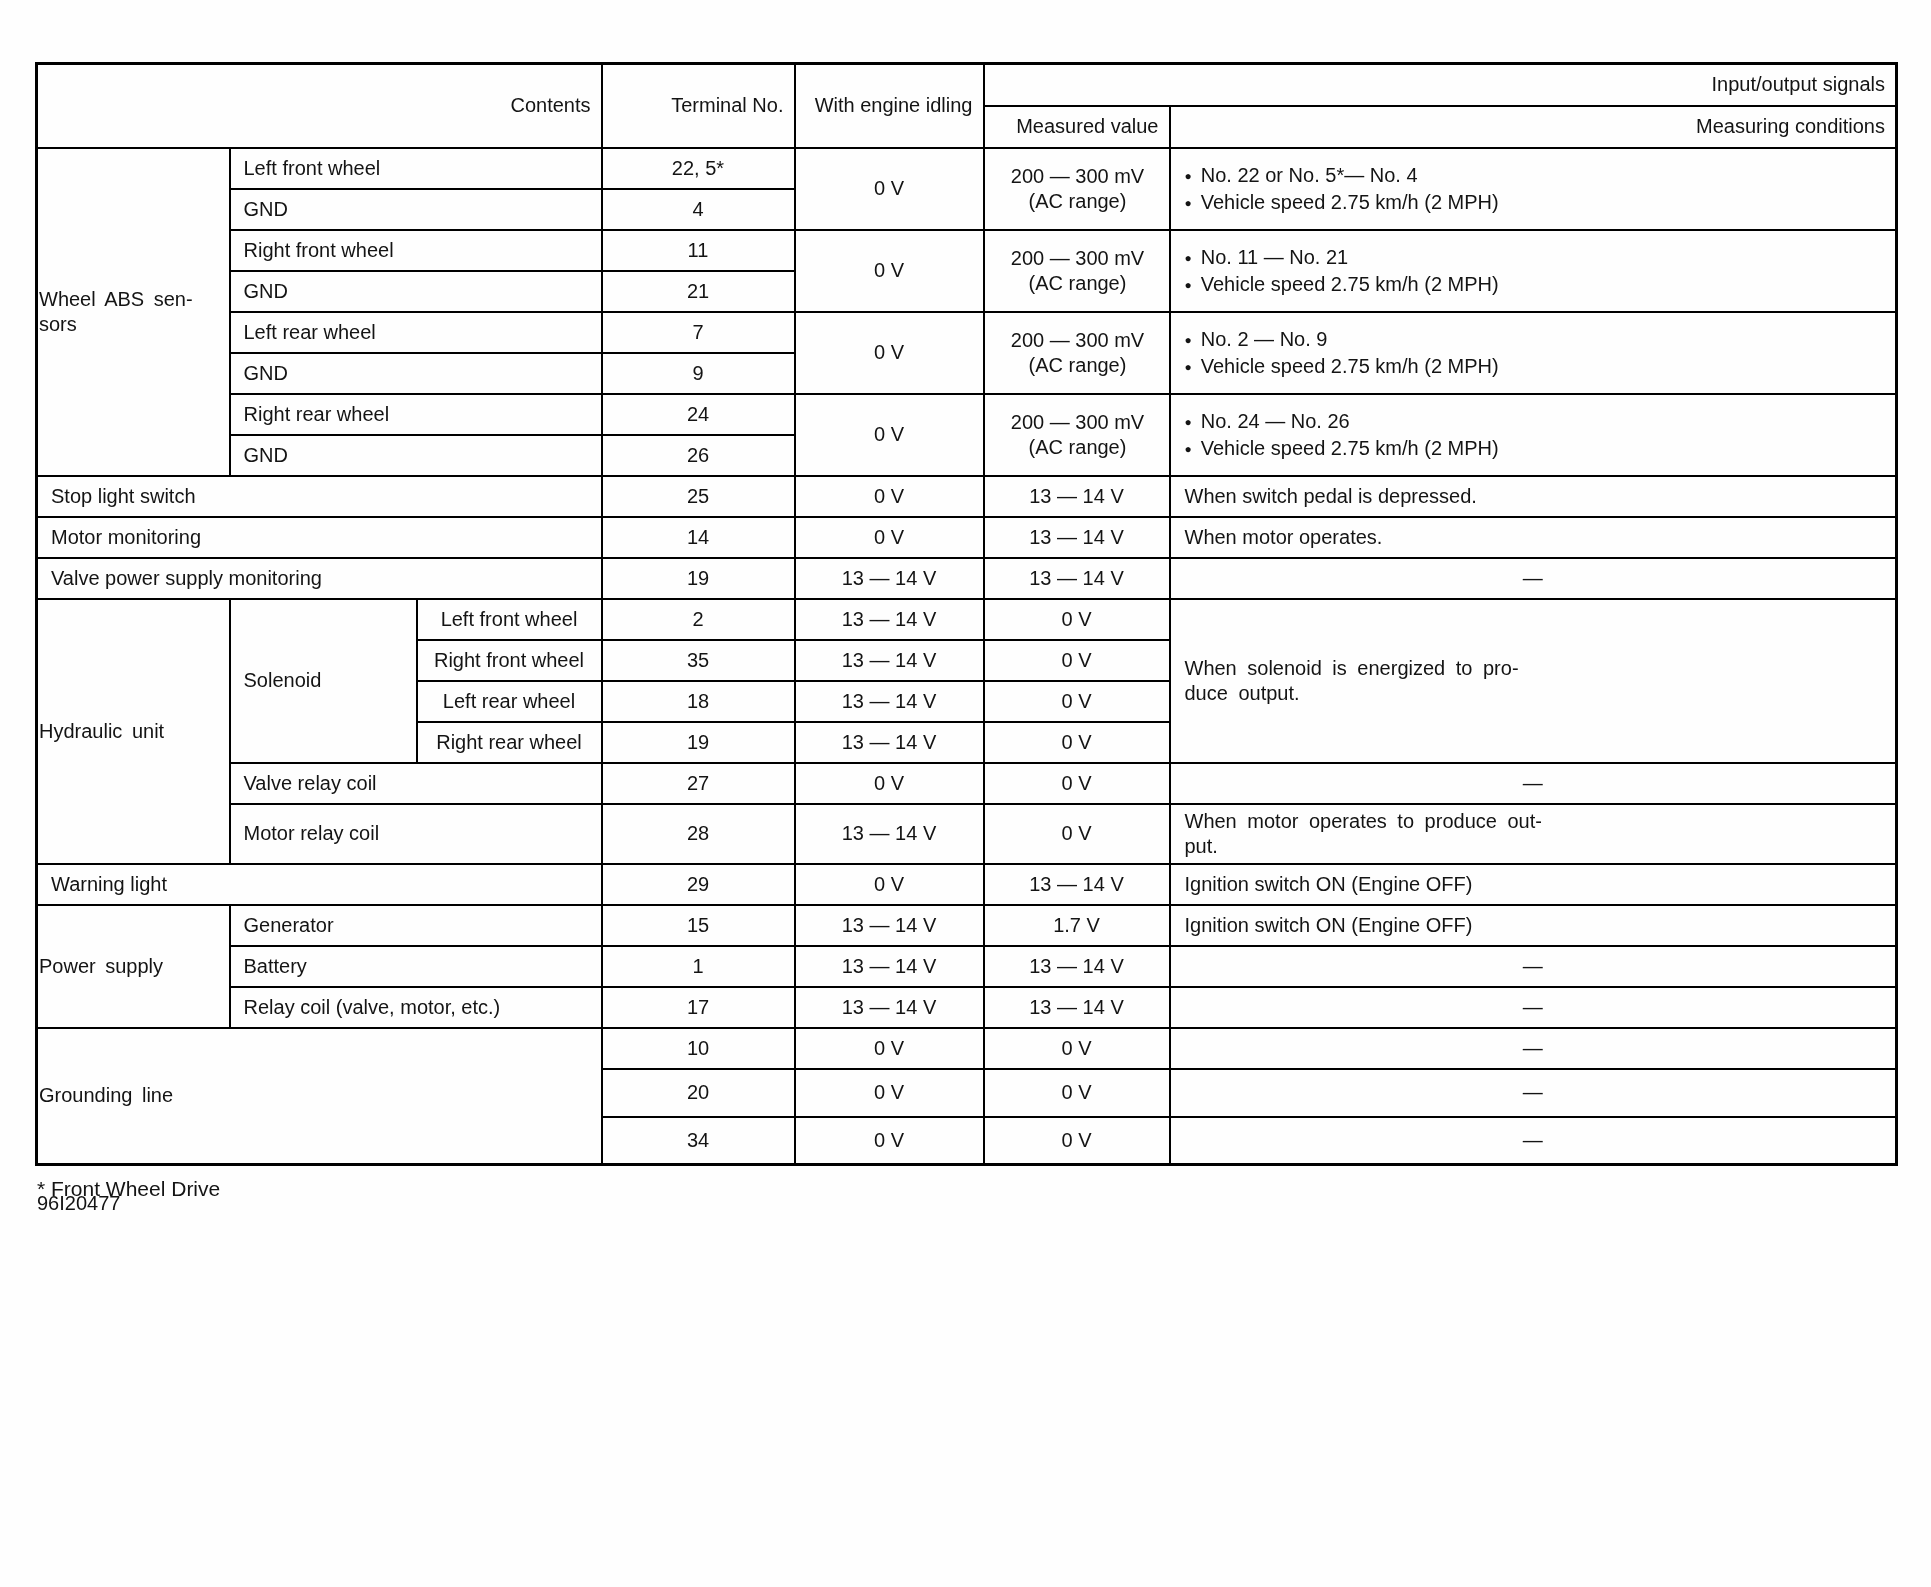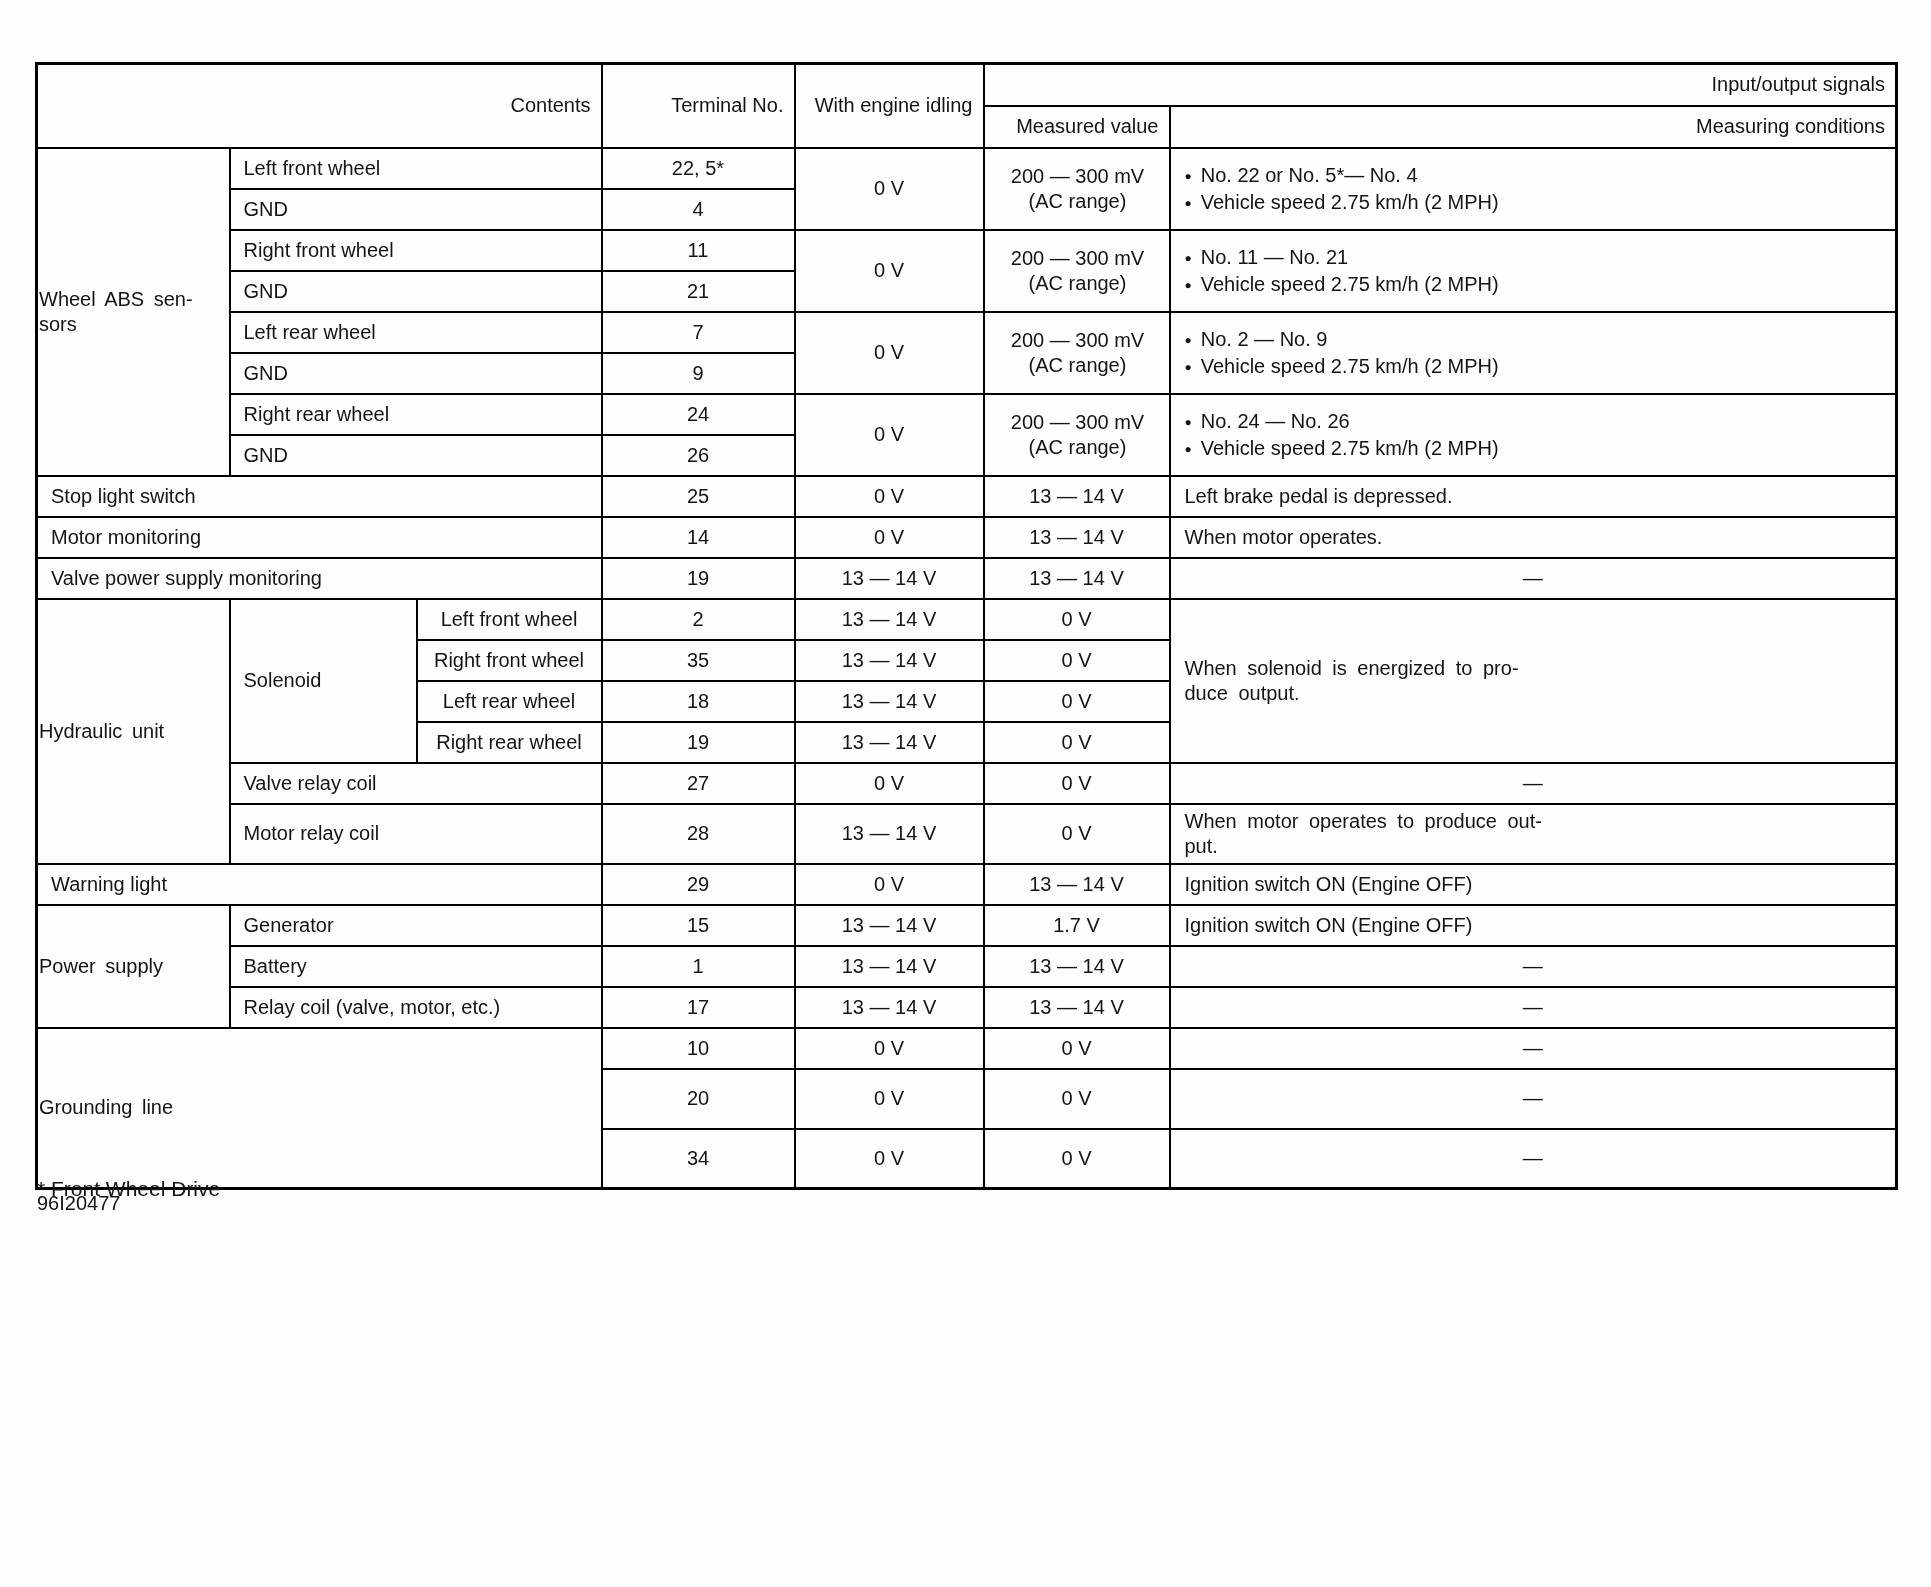--- a/index.html
+++ b/index.html
@@ -27,21 +27,21 @@
     background: #fefefe;
   }
   th, td {
     border: 2px solid #000;
     padding: 4px 10px;
     vertical-align: middle;
     font-weight: normal;
     line-height: 1.25;
   }
   tr { height: 41px; }
-  tr.tall { height: 60px; }
+  tr.tall { height: 48px; }
   tr.hdr { height: 42px; }
   th { text-align: right; }
   td.lbl { text-align: left; padding-left: 13px; }
   td.c { text-align: center; }
   td.pre { white-space: pre-line; padding-left: 12px; }
   td.group { text-align: left; padding-left: 1px; white-space: pre-line; word-spacing: 4px; }
   td.cond { text-align: left; padding-left: 14px; }
   td.cond.pre { white-space: pre-line; word-spacing: 5px; }
   .bline { display: flex; align-items: baseline; margin: 2px 0; }
   .bullet {
@@ -181,21 +181,21 @@
       <tr>
         <td colspan="2" class="lbl">GND</td>
         <td class="c">26</td>
       </tr>
 
       <tr>
         <td colspan="3" class="lbl">Stop light switch</td>
         <td class="c">25</td>
         <td class="c">0 V</td>
         <td class="c">13 — 14 V</td>
-        <td class="cond">Left brake pedal is depressed.</td>
+        <td class="cond">When switch pedal is depressed.</td>
       </tr>
       <tr>
         <td colspan="3" class="lbl">Motor monitoring</td>
         <td class="c">14</td>
         <td class="c">0 V</td>
         <td class="c">13 — 14 V</td>
         <td class="cond">When motor operates.</td>
       </tr>
       <tr>
         <td colspan="3" class="lbl">Valve power supply monitoring</td>

